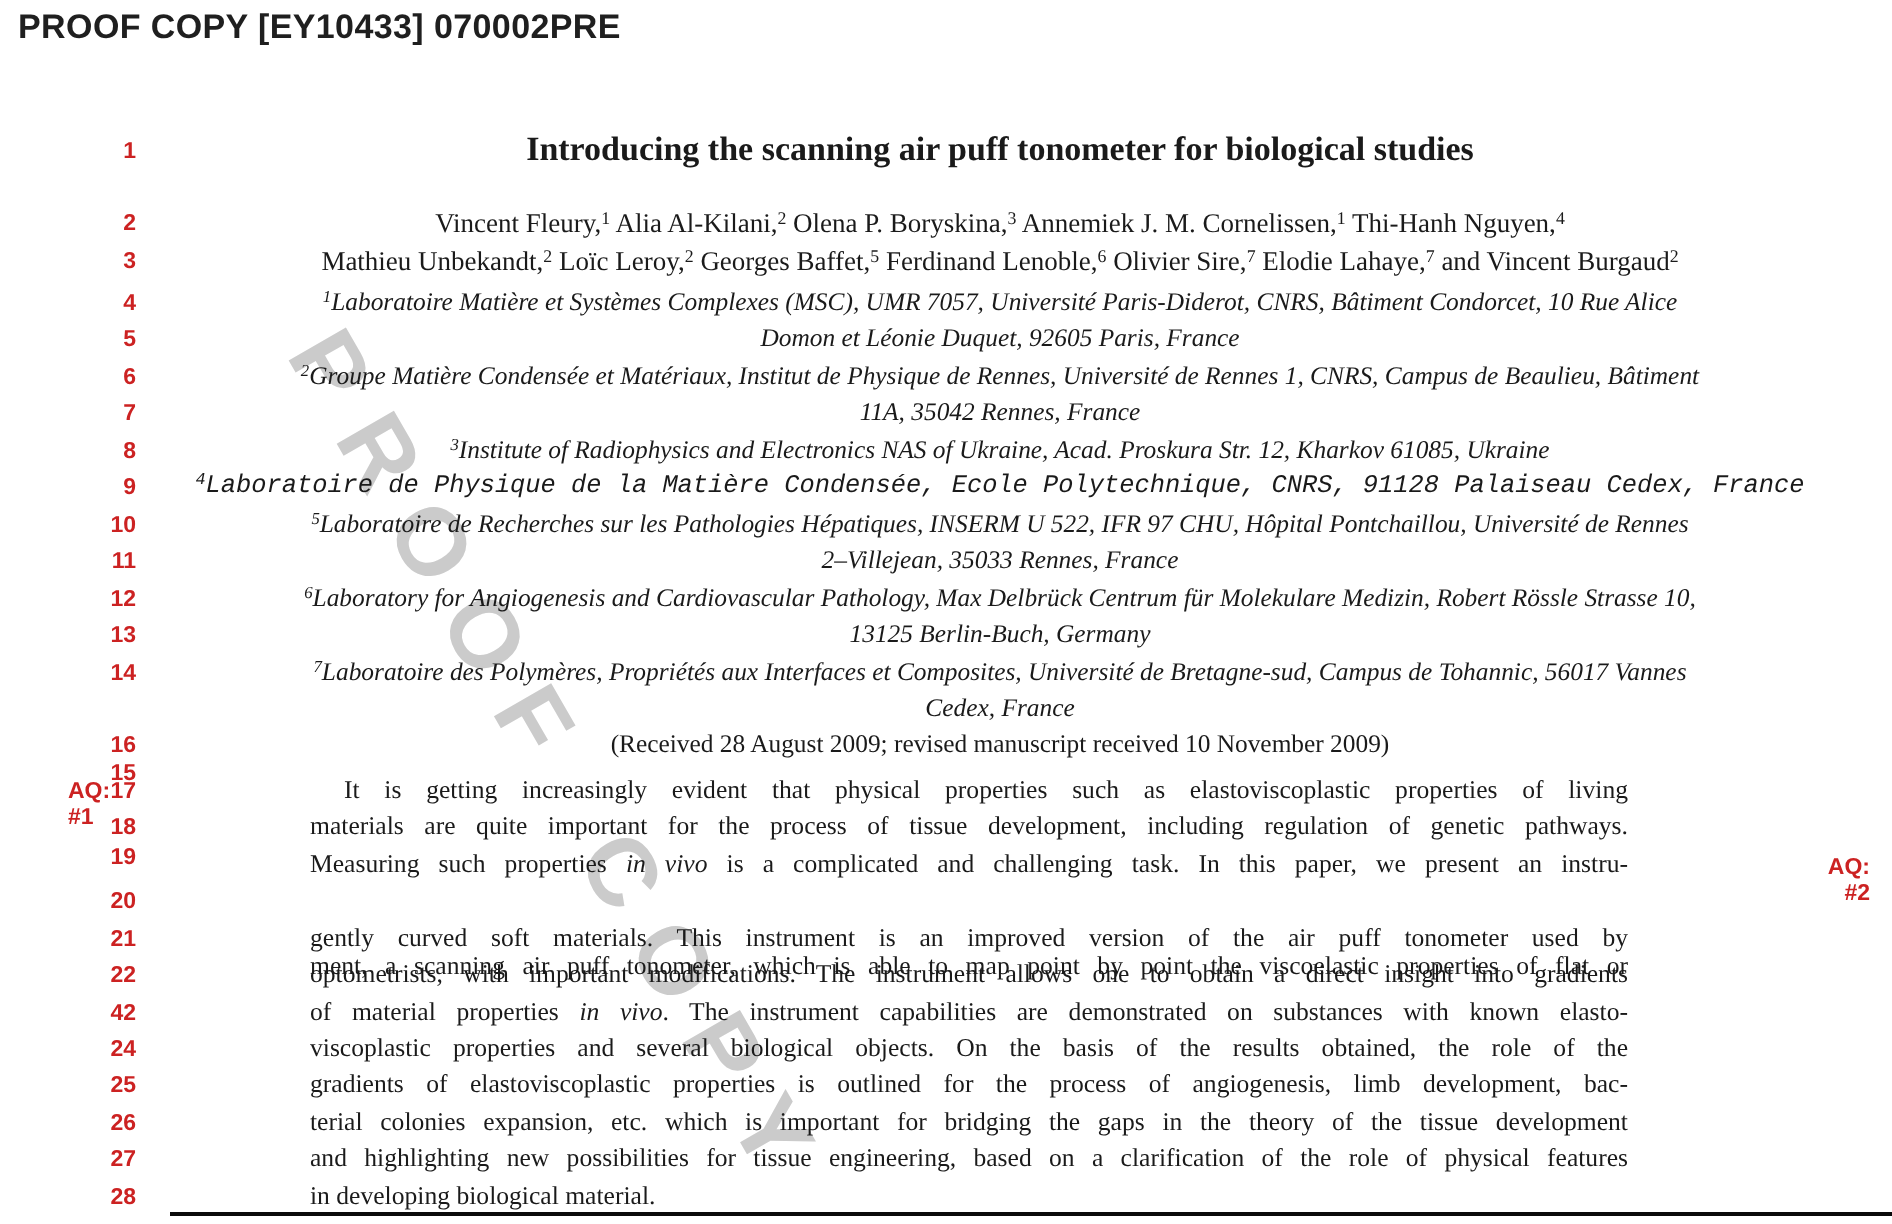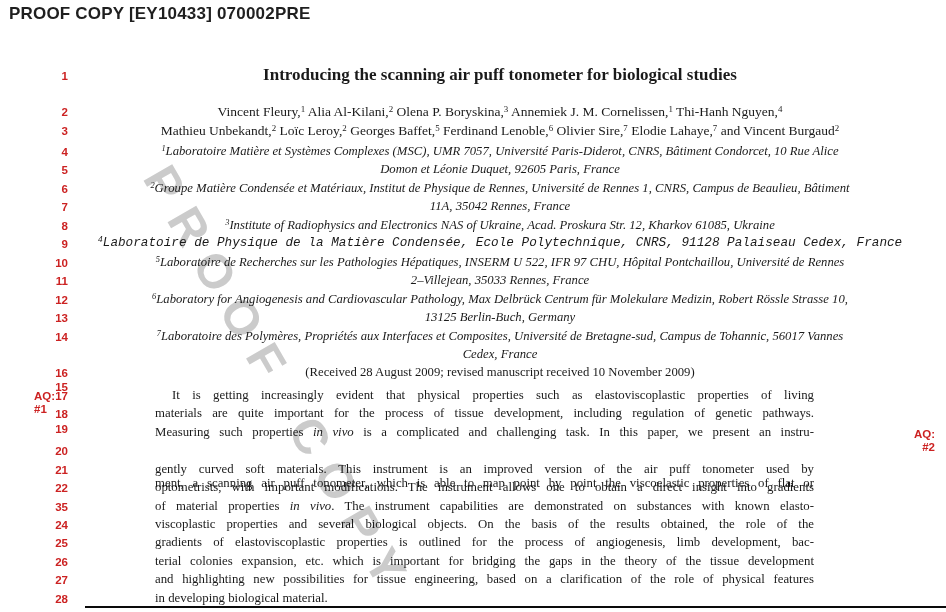--- a/index.html
+++ b/index.html
@@ -76,21 +76,21 @@
       <div class="lineno" style="top: 408.42px;">18</div>
       <div class="row abs-line full" style="top: 404.42px; line-height: 18.42px;">materials are quite important for the process of tissue development, including regulation of genetic pathways.</div>
       <div class="lineno" style="top: 423px;">19</div>
       <div class="row abs-line full" style="top: 422.84px; line-height: 18.42px;">Measuring such properties <i>in vivo</i> is a complicated and challenging task. In this paper, we present an instru-</div>
       <div class="lineno" style="top: 445.26px;">20</div>
       <div class="row abs-line full" style="top: 435px; line-height: 18.42px; margin-top: 39px;">ment, a scanning air puff tonometer, which is able to map point by point the viscoelastic properties of flat or</div>
       <div class="lineno" style="top: 463.68px;">21</div>
       <div class="row abs-line full" style="top: 459.68px; line-height: 18.42px;">gently curved soft materials. This instrument is an improved version of the air puff tonometer used by</div>
       <div class="lineno" style="top: 482.1px;">22</div>
       <div class="row abs-line full" style="top: 478.1px; line-height: 18.42px;">optometrists, with important modifications. The instrument allows one to obtain a direct insight into gradients</div>
-      <div class="lineno" style="top: 500.52px;">35</div>
+      <div class="lineno" style="top: 500.52px;">42</div>
       <div class="row abs-line full" style="top: 496.52px; line-height: 18.42px;">of material properties <i>in vivo</i>. The instrument capabilities are demonstrated on substances with known elasto-</div>
       <div class="lineno" style="top: 518.94px;">24</div>
       <div class="row abs-line full" style="top: 514.94px; line-height: 18.42px;">viscoplastic properties and several biological objects. On the basis of the results obtained, the role of the</div>
       <div class="lineno" style="top: 537.36px;">25</div>
       <div class="row abs-line full" style="top: 533.36px; line-height: 18.42px;">gradients of elastoviscoplastic properties is outlined for the process of angiogenesis, limb development, bac-</div>
       <div class="lineno" style="top: 555.78px;">26</div>
       <div class="row abs-line full" style="top: 551.78px; line-height: 18.42px;">terial colonies expansion, etc. which is important for bridging the gaps in the theory of the tissue development</div>
       <div class="lineno" style="top: 574.2px;">27</div>
       <div class="row abs-line full" style="top: 570.2px; line-height: 18.42px;">and highlighting new possibilities for tissue engineering, based on a clarification of the role of physical features</div>
       <div class="lineno" style="top: 592.62px;">28</div>

